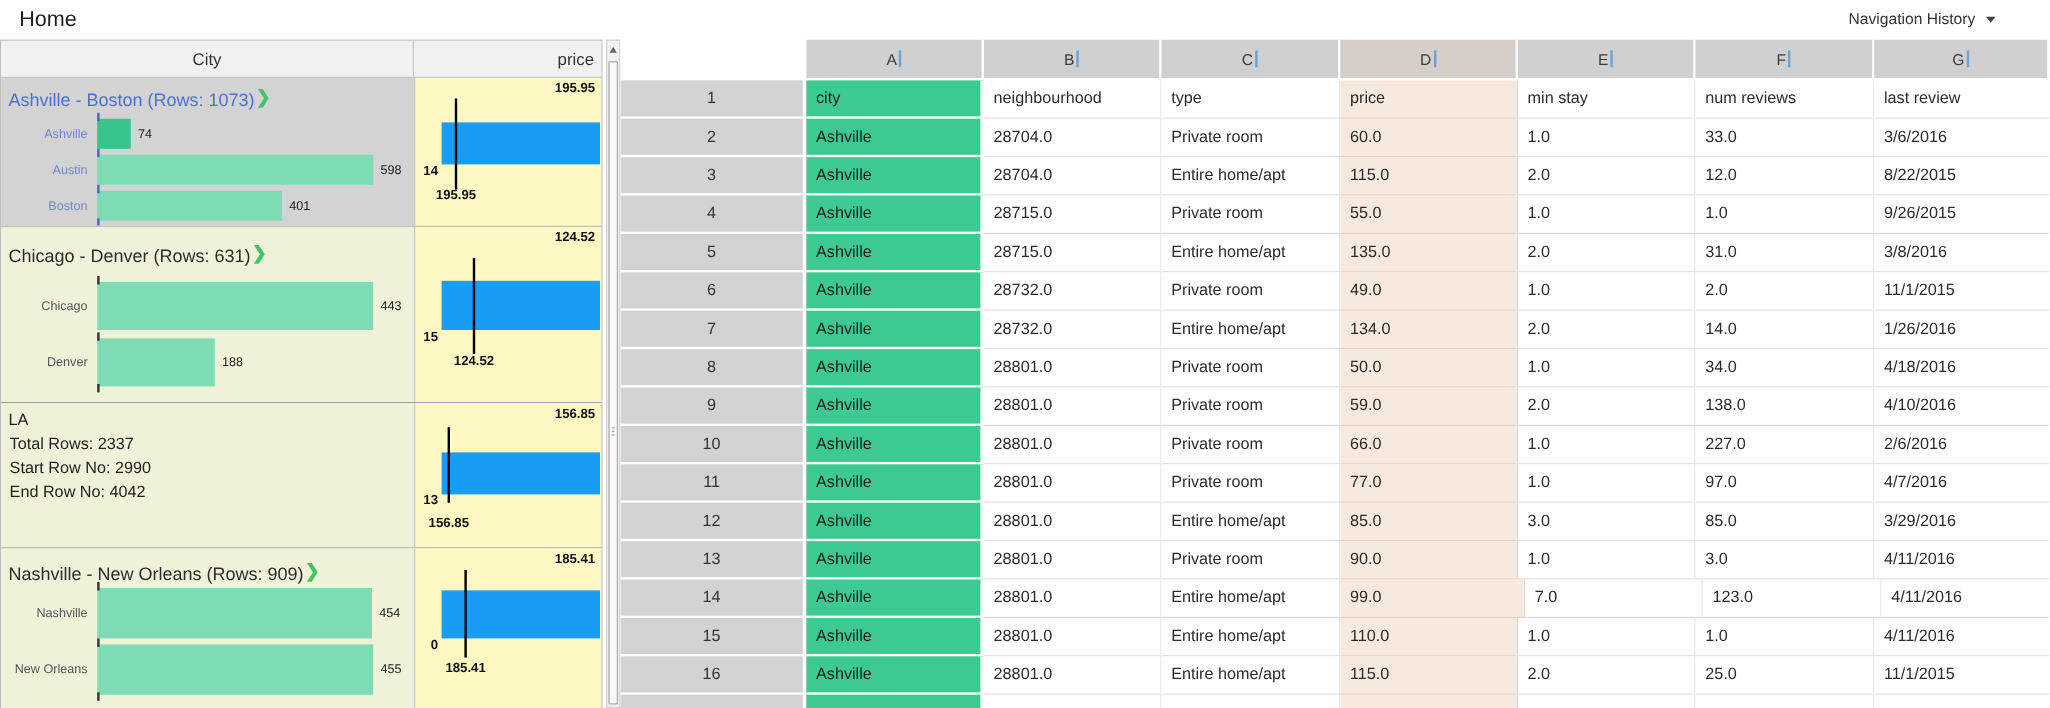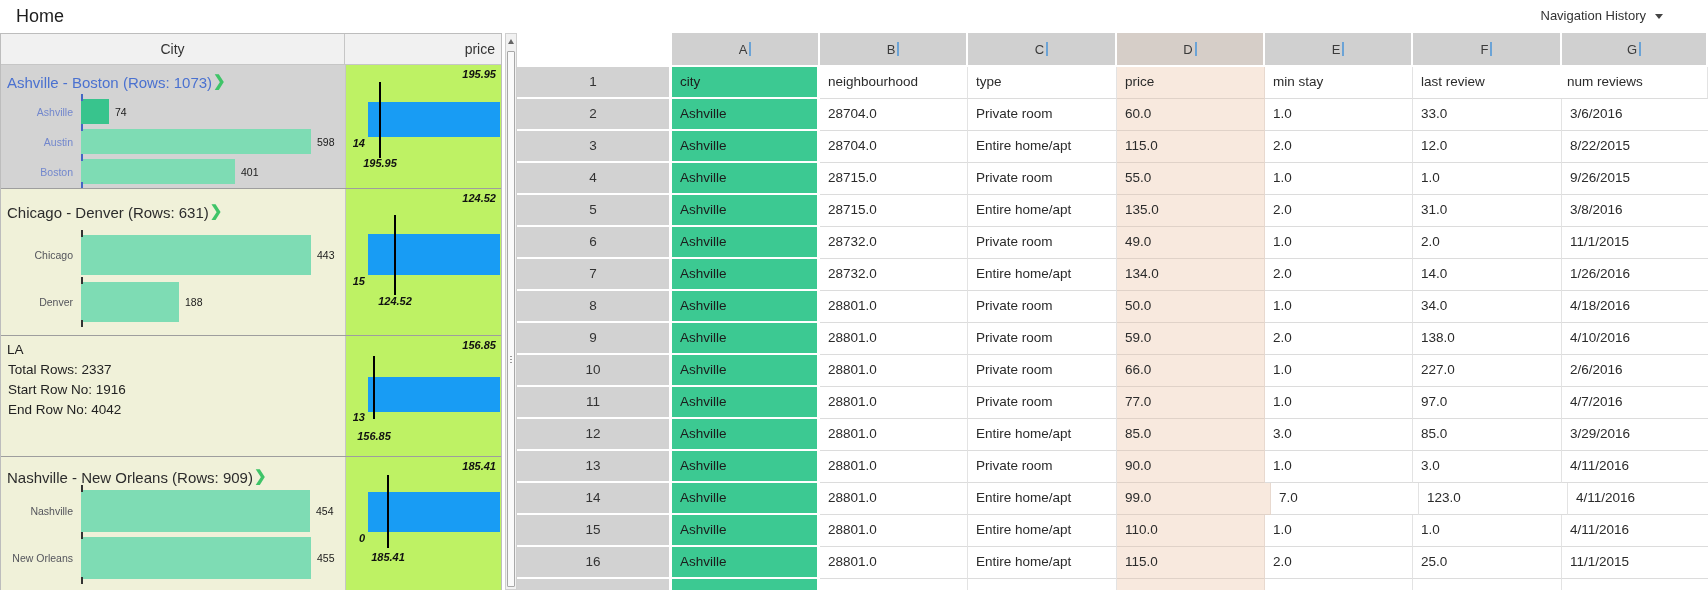--- a/index.html
+++ b/index.html
@@ -13,21 +13,21 @@
   .nav-caret{display:inline-block;width:0;height:0;border-left:4px solid transparent;border-right:4px solid transparent;border-top:5px solid #444;margin-left:9px;margin-top:2px;}
 
   
   .left-panel{position:absolute;left:0;top:33px;width:502px;height:557px;border:1px solid #bdbdbd;background:#fff;}
   .lp-header{display:flex;height:31px;background:#f1f1f1;border-bottom:1px solid #c6c6c6;}
   .lp-h-city{width:344px;text-align:center;line-height:30px;font-size:14px;color:#333;border-right:1px solid #c6c6c6;}
   .lp-h-price{flex:1;text-align:right;padding-right:6px;line-height:30px;font-size:14px;color:#333;}
   .group{position:relative;display:flex;border-bottom:1px solid #9e9e9e;}
   .group:last-child{border-bottom:none;}
   .g-city{width:344px;position:relative;overflow:hidden;}
-  .g-price{flex:1;position:relative;background:#bef264;border-left:1px solid #c6c6c6;overflow:hidden;font-style:italic;}
+  .g-price{flex:1;position:relative;background:#fef9c3;border-left:1px solid #c6c6c6;overflow:hidden;}
   .g-title{position:absolute;left:6px;font-size:15px;white-space:nowrap;cursor:pointer;}
   .g-chev{color:#3fc468;font-weight:bold;font-size:15px;margin-left:1px;position:relative;top:-2px;}
   .bar-row{position:absolute;left:0;right:0;}
   .bar-cat{position:absolute;left:0;top:0;bottom:0;width:76px;text-align:right;padding-right:4px;font-size:10.5px;display:flex;align-items:center;justify-content:flex-end;}
   .bar-rect{position:absolute;left:80px;top:0;bottom:0;}
   .bar-val{position:absolute;top:0;bottom:0;font-size:10.5px;color:#1a1a1a;display:flex;align-items:center;}
   .tick{position:absolute;left:80px;width:2px;height:7px;}
   .info-line{position:absolute;left:7px;font-size:13.5px;color:#222;white-space:nowrap;}
   .p-top{position:absolute;top:3px;right:5px;font-size:11px;font-weight:bold;color:#111;}
   .p-bar{position:absolute;left:22px;right:1px;background:#189cf4;}
@@ -130,21 +130,21 @@
             <div class="p-bar" style="top: 45px; height: 41px;"></div>
             <div class="p-line" style="left: 48px; top: 26px; height: 80px;"></div>
             <div class="p-min" style="top: 86px;">15</div>
             <div class="p-bot" style="left: 19px; top: 106px;">124.52</div>
           </div>
         </div>
         <div class="group" style="height: 121px;">
           <div class="g-city" style="background: rgb(240, 241, 217);">
             <div class="g-title" style="top: 6px; color: rgb(34, 34, 34); font-size: 13.5px;">LA</div>
             <div class="info-line" style="top: 26px;">Total Rows: 2337</div>
-            <div class="info-line" style="top: 46px;">Start Row No: 1916</div>
+            <div class="info-line" style="top: 46px;">Start Row No: 2990</div>
             <div class="info-line" style="top: 66px;">End Row No: 4042</div>
           </div>
           <div class="g-price">
             <div class="p-top">156.85</div>
             <div class="p-bar" style="top: 41px; height: 35px;"></div>
             <div class="p-line" style="left: 27px; top: 20px; height: 63px;"></div>
             <div class="p-min" style="top: 75px;">13</div>
             <div class="p-bot" style="left: -2px; top: 94px;">156.85</div>
           </div>
         </div>
@@ -222,22 +222,22 @@
         </div>
       </div>
     <div class="t-body" id="sheet-body">
         <div class="t-row">
           <div class="c c-num">1</div>
           <div class="c c-a">city</div>
           <div class="c c-plain" style="width: 148px;">neighbourhood</div>
           <div class="c c-plain" style="width: 149px;">type</div>
           <div class="c c-price" style="width: 148px;">price</div>
           <div class="c c-plain" style="width: 148px;">min stay</div>
+          <div class="c c-plain" style="width: 149px;">num reviews</div>
           <div class="c c-last">last review</div>
-          <div class="c c-plain" style="width: 149px;">num reviews</div>
         </div>
         <div class="t-row">
           <div class="c c-num">2</div>
           <div class="c c-a">Ashville</div>
           <div class="c c-plain" style="width: 148px;">28704.0</div>
           <div class="c c-plain" style="width: 149px;">Private room</div>
           <div class="c c-price" style="width: 148px;">60.0</div>
           <div class="c c-plain" style="width: 148px;">1.0</div>
           <div class="c c-plain" style="width: 149px;">33.0</div>
           <div class="c c-last">3/6/2016</div>

